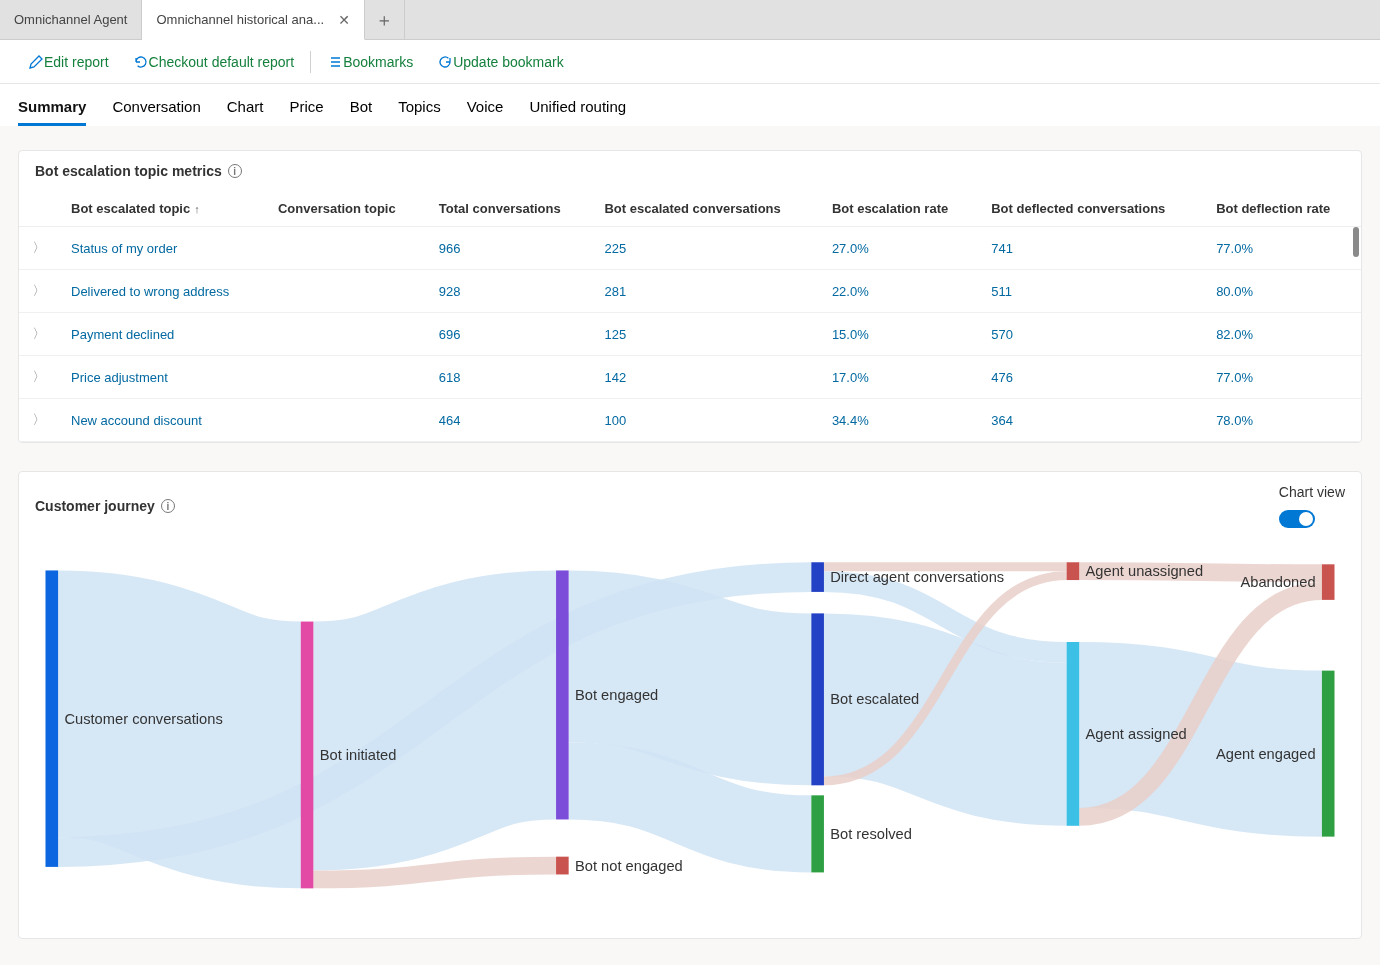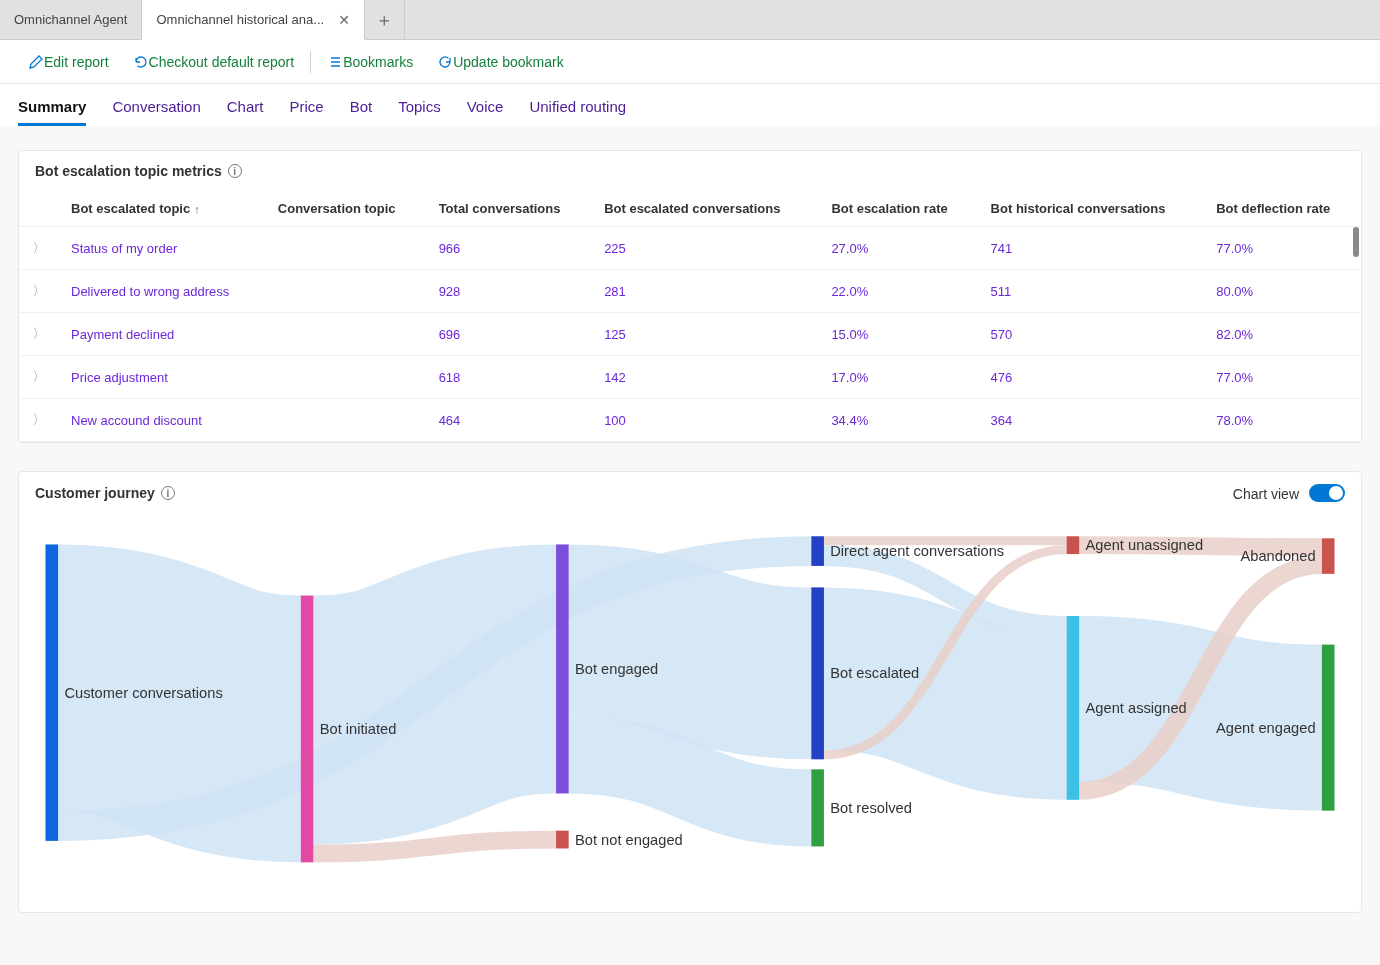--- a/index.html
+++ b/index.html
@@ -60,21 +60,21 @@
   .cmd-sep { width: 1px; height: 22px; background: #d0d0d0; margin: 0 2px; }
   
   .report-nav {
     display: flex;
     gap: 26px;
     padding: 14px 18px 0 18px;
   }
   .report-nav-item {
     padding-bottom: 8px;
     cursor: pointer;
-    color: #4c1d95;
+    color: #000000;
     font-size: 15px;
   }
   .report-nav-item.active {
     font-weight: 600;
     color: #111;
     border-bottom: 3px solid #0078d4;
   }
   .main {
     padding: 24px 18px;
     background: #f9f8f6;
@@ -113,38 +113,38 @@
     color: #333;
     padding: 10px 12px;
     border-bottom: 1px solid #eee;
     background: #fff;
     position: sticky; top: 0;
   }
   tbody td {
     padding: 12px 12px;
     border-bottom: 1px solid #f0f0f0;
     font-size: 13px;
-    color: #6d28d9;
+    color: #0369a1;
   }
   .expand-cell { width: 40px; text-align: center; color: #888; }
   .expand-chevron {
     display: inline-block;
     transform: rotate(0deg);
   }
   .sort-arrow { color: #666; font-size: 11px; margin-left: 4px; }
   
   .fake-scroll {
     position: absolute;
     right: 2px; top: 36px;
     width: 6px; height: 30px;
     background: #8a8a8a;
     border-radius: 3px;
   }
   
-  .toggle-wrap { display: flex; align-items: flex-end; gap: 10px; }
+  .toggle-wrap { display: flex; align-items: flex-start; gap: 10px; flex-direction: column; }
   .toggle {
     width: 36px; height: 18px; border-radius: 9px;
     background: #0078d4; position: relative;
   }
   .toggle::after {
     content: "";
     position: absolute;
     width: 14px; height: 14px;
     background: #fff; border-radius: 50%;
     top: 2px; right: 2px;
@@ -230,21 +230,21 @@
       <div class="table-scroll">
         <table>
           <thead>
               <tr id="thead-row">
                 <th class="expand-cell"></th>
                 <th>Bot escalated topic<span class="sort-arrow">↑</span></th>
                 <th>Conversation topic</th>
                 <th>Total conversations</th>
                 <th>Bot escalated conversations</th>
                 <th>Bot escalation rate</th>
-                <th>Bot historical conversations</th>
+                <th>Bot deflected conversations</th>
                 <th>Bot deflection rate</th>
               </tr>
             </thead>
           <tbody id="tbody">
               <tr>
                 <td class="expand-cell"><span class="expand-chevron">〉</span></td>
                 <td>Status of my order</td>
                 <td></td>
                 <td>966</td>
                 <td>225</td>

